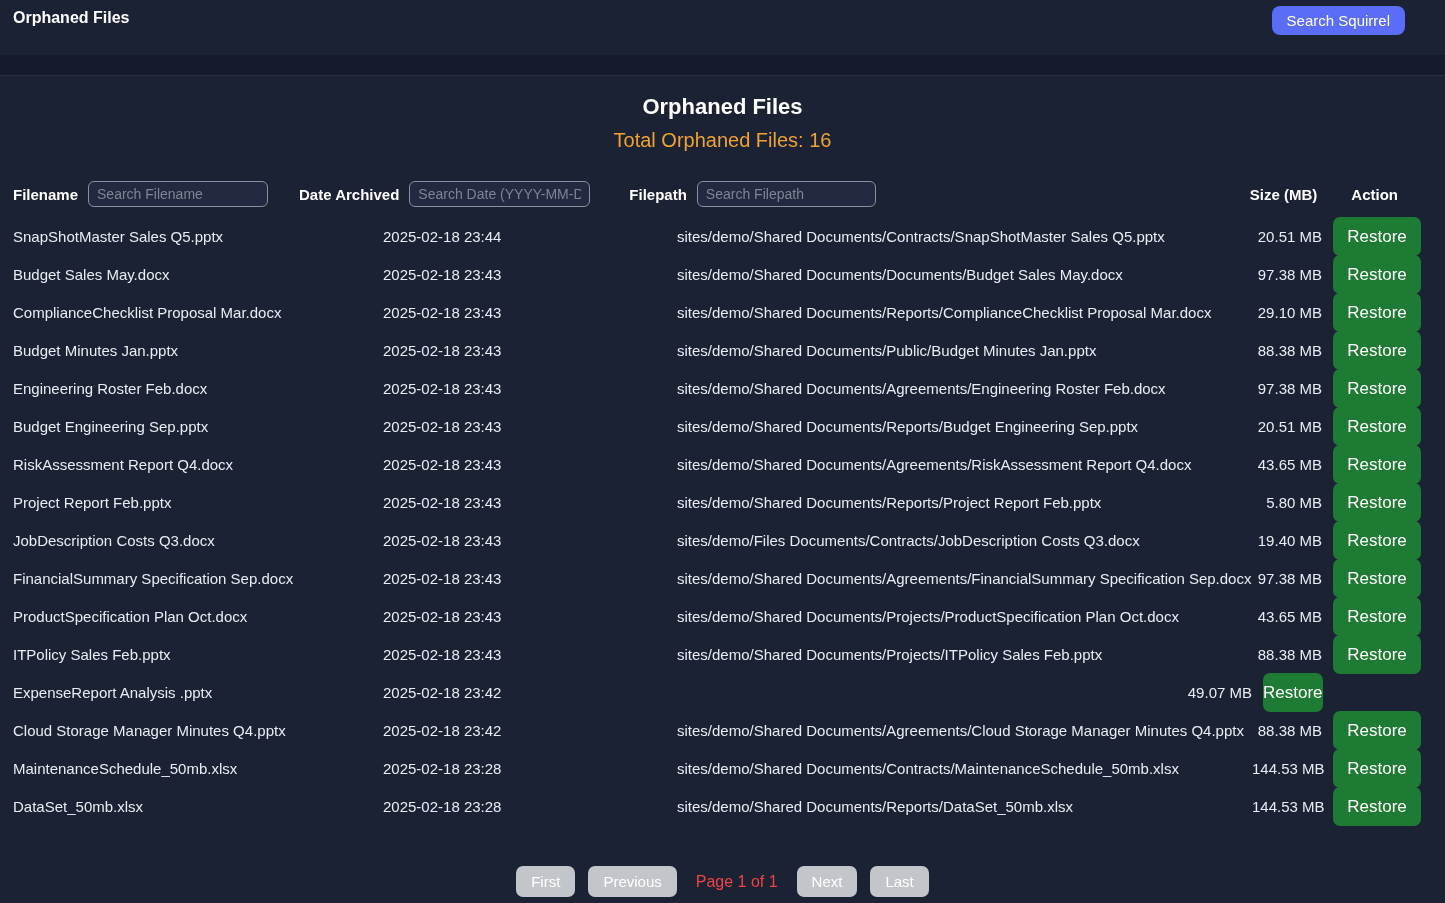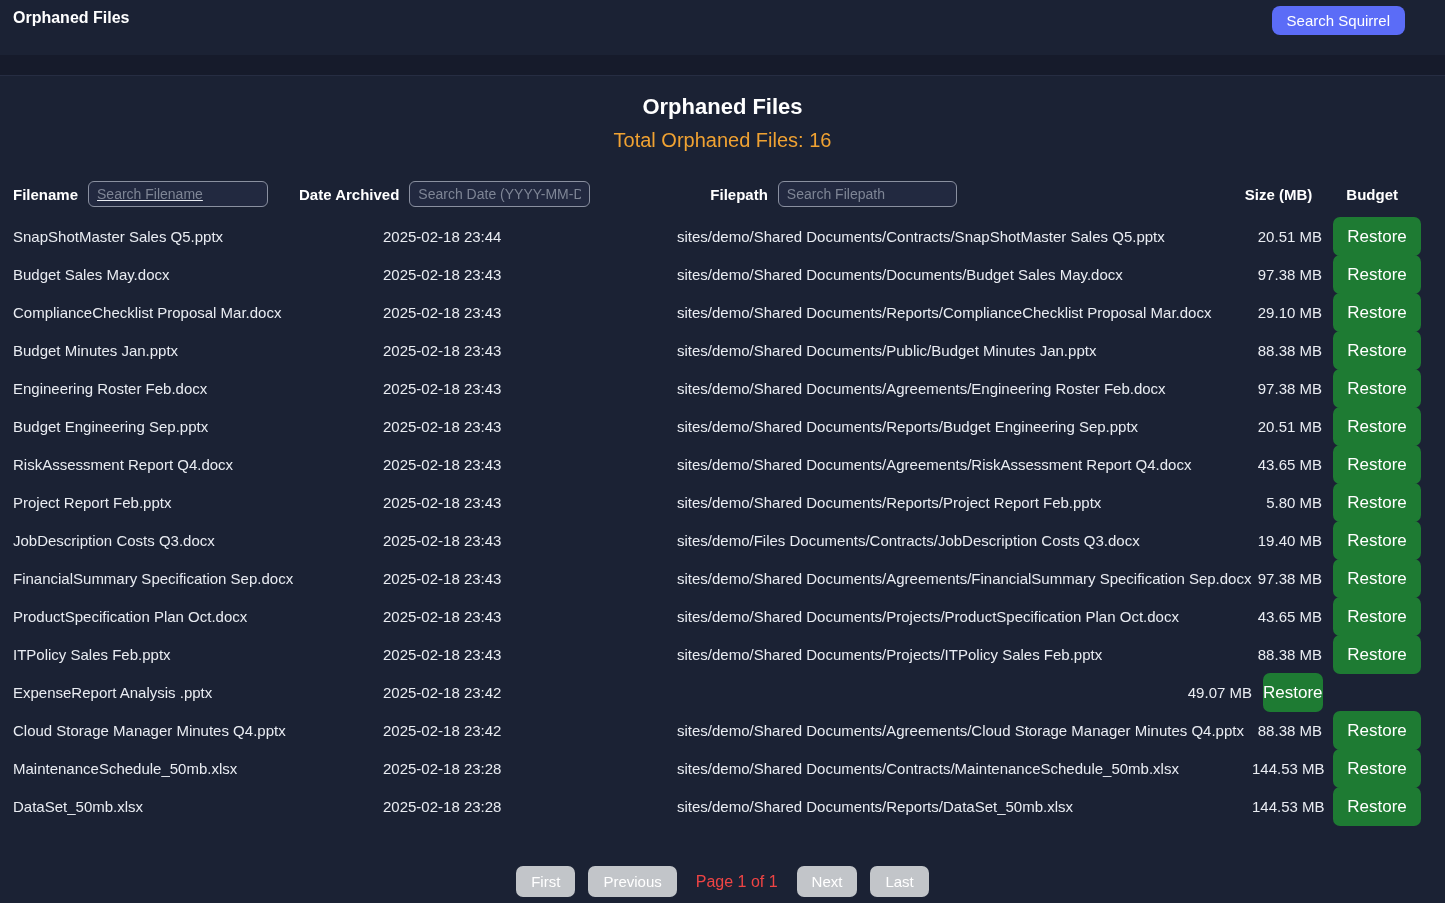--- a/index.html
+++ b/index.html
@@ -53,24 +53,24 @@
     border: 1px solid #8a90a0;
     border-radius: 6px;
     color: #e9ecf2;
     font-family: inherit;
     font-size: 14px;
     padding: 4px 8px;
     height: 26px;
     outline: none;
   }
   .filter-input::placeholder { color: #7e8595; }
-  .input-filename { width: 180px; margin-left: 10px; text-decoration: underline; }
+  .input-filename { width: 180px; margin-left: 10px; }
   .label-date { margin-left: 31px; }
   .input-date { width: 181px; margin-left: 10px; }
-  .label-filepath { margin-left: 120px; }
+  .label-filepath { margin-left: 39px; }
   .input-filepath { width: 179px; margin-left: 10px; }
   .flex-spacer { flex: 1; }
   .label-size { }
   .label-action { margin-left: 34px; margin-right: 47px; }
   
   .table-body { margin-top: 7px; }
   .trow {
     display: grid;
     grid-template-columns: 370px 294px 575px 70px 1fr;
     align-items: center;
@@ -131,21 +131,21 @@
 
 <div class="filter-row">
   <span class="col-label">Filename</span>
   <input class="filter-input input-filename" type="text" placeholder="Search Filename" style="">
   <span class="col-label label-date">Date Archived</span>
   <input class="filter-input input-date" type="text" placeholder="Search Date (YYYY-MM-DD)" style="">
   <span class="col-label label-filepath">Filepath</span>
   <input class="filter-input input-filepath" type="text" placeholder="Search Filepath" style="">
   <span class="flex-spacer"></span>
   <span class="col-label label-size">Size (MB)</span>
-  <span class="col-label label-action">Budget</span>
+  <span class="col-label label-action">Action</span>
 </div>
 
 <div class="table-body">
   <div class="trow">
     <div class="c-name">SnapShotMaster Sales Q5.pptx</div>
     <div class="c-date">2025-02-18 23:44</div>
     <div class="c-path">sites/demo/Shared Documents/Contracts/SnapShotMaster Sales Q5.pptx</div>
     <div class="c-size">20.51 MB</div>
     <div class="c-action">
       <button class="restore-btn">Restore</button>

